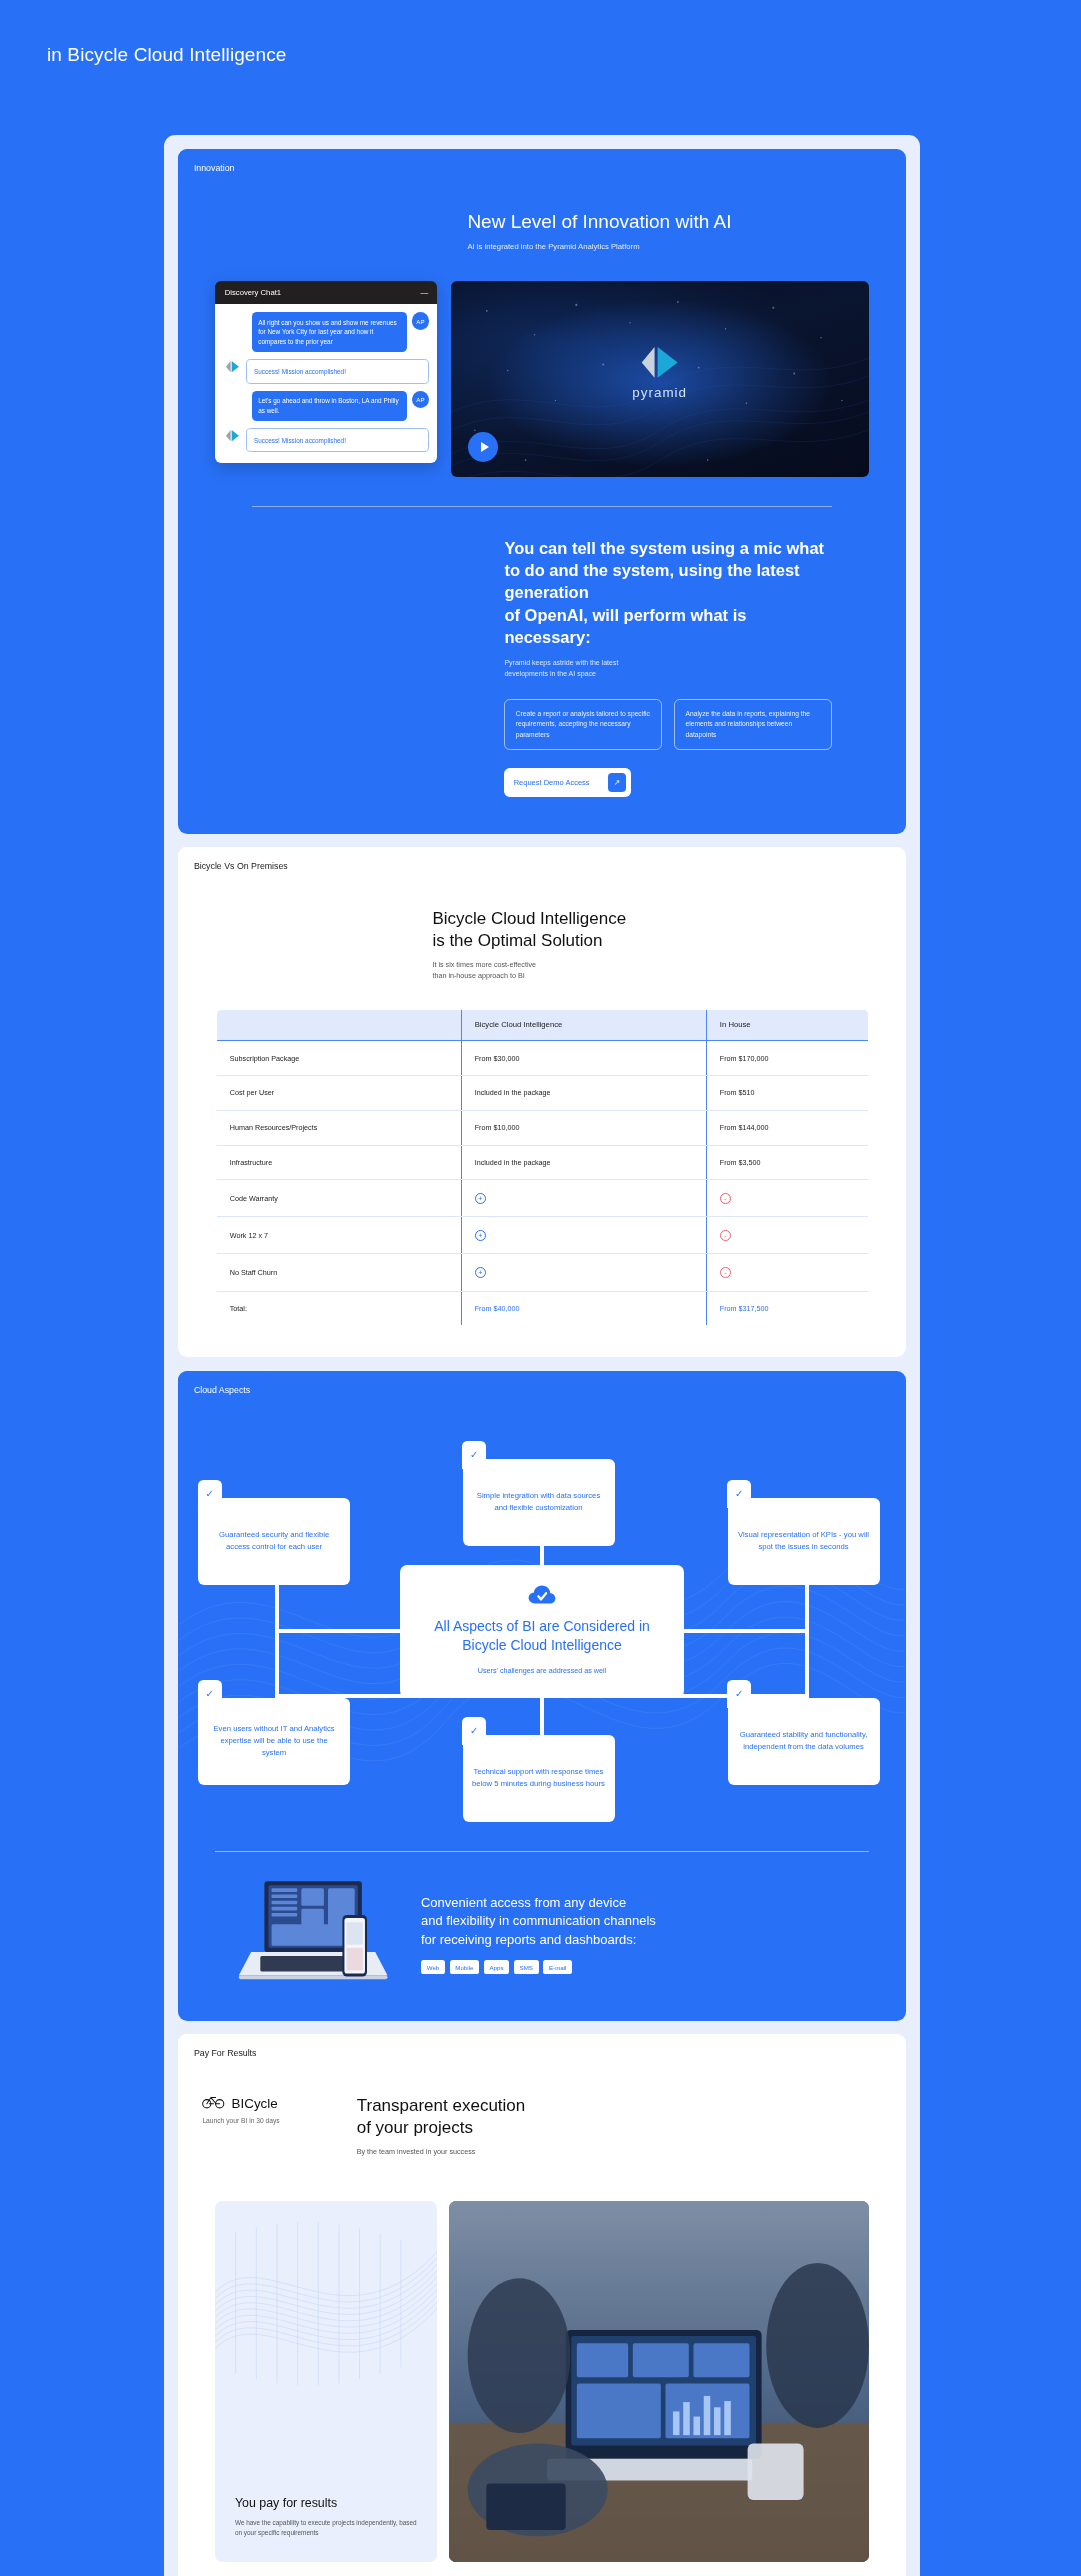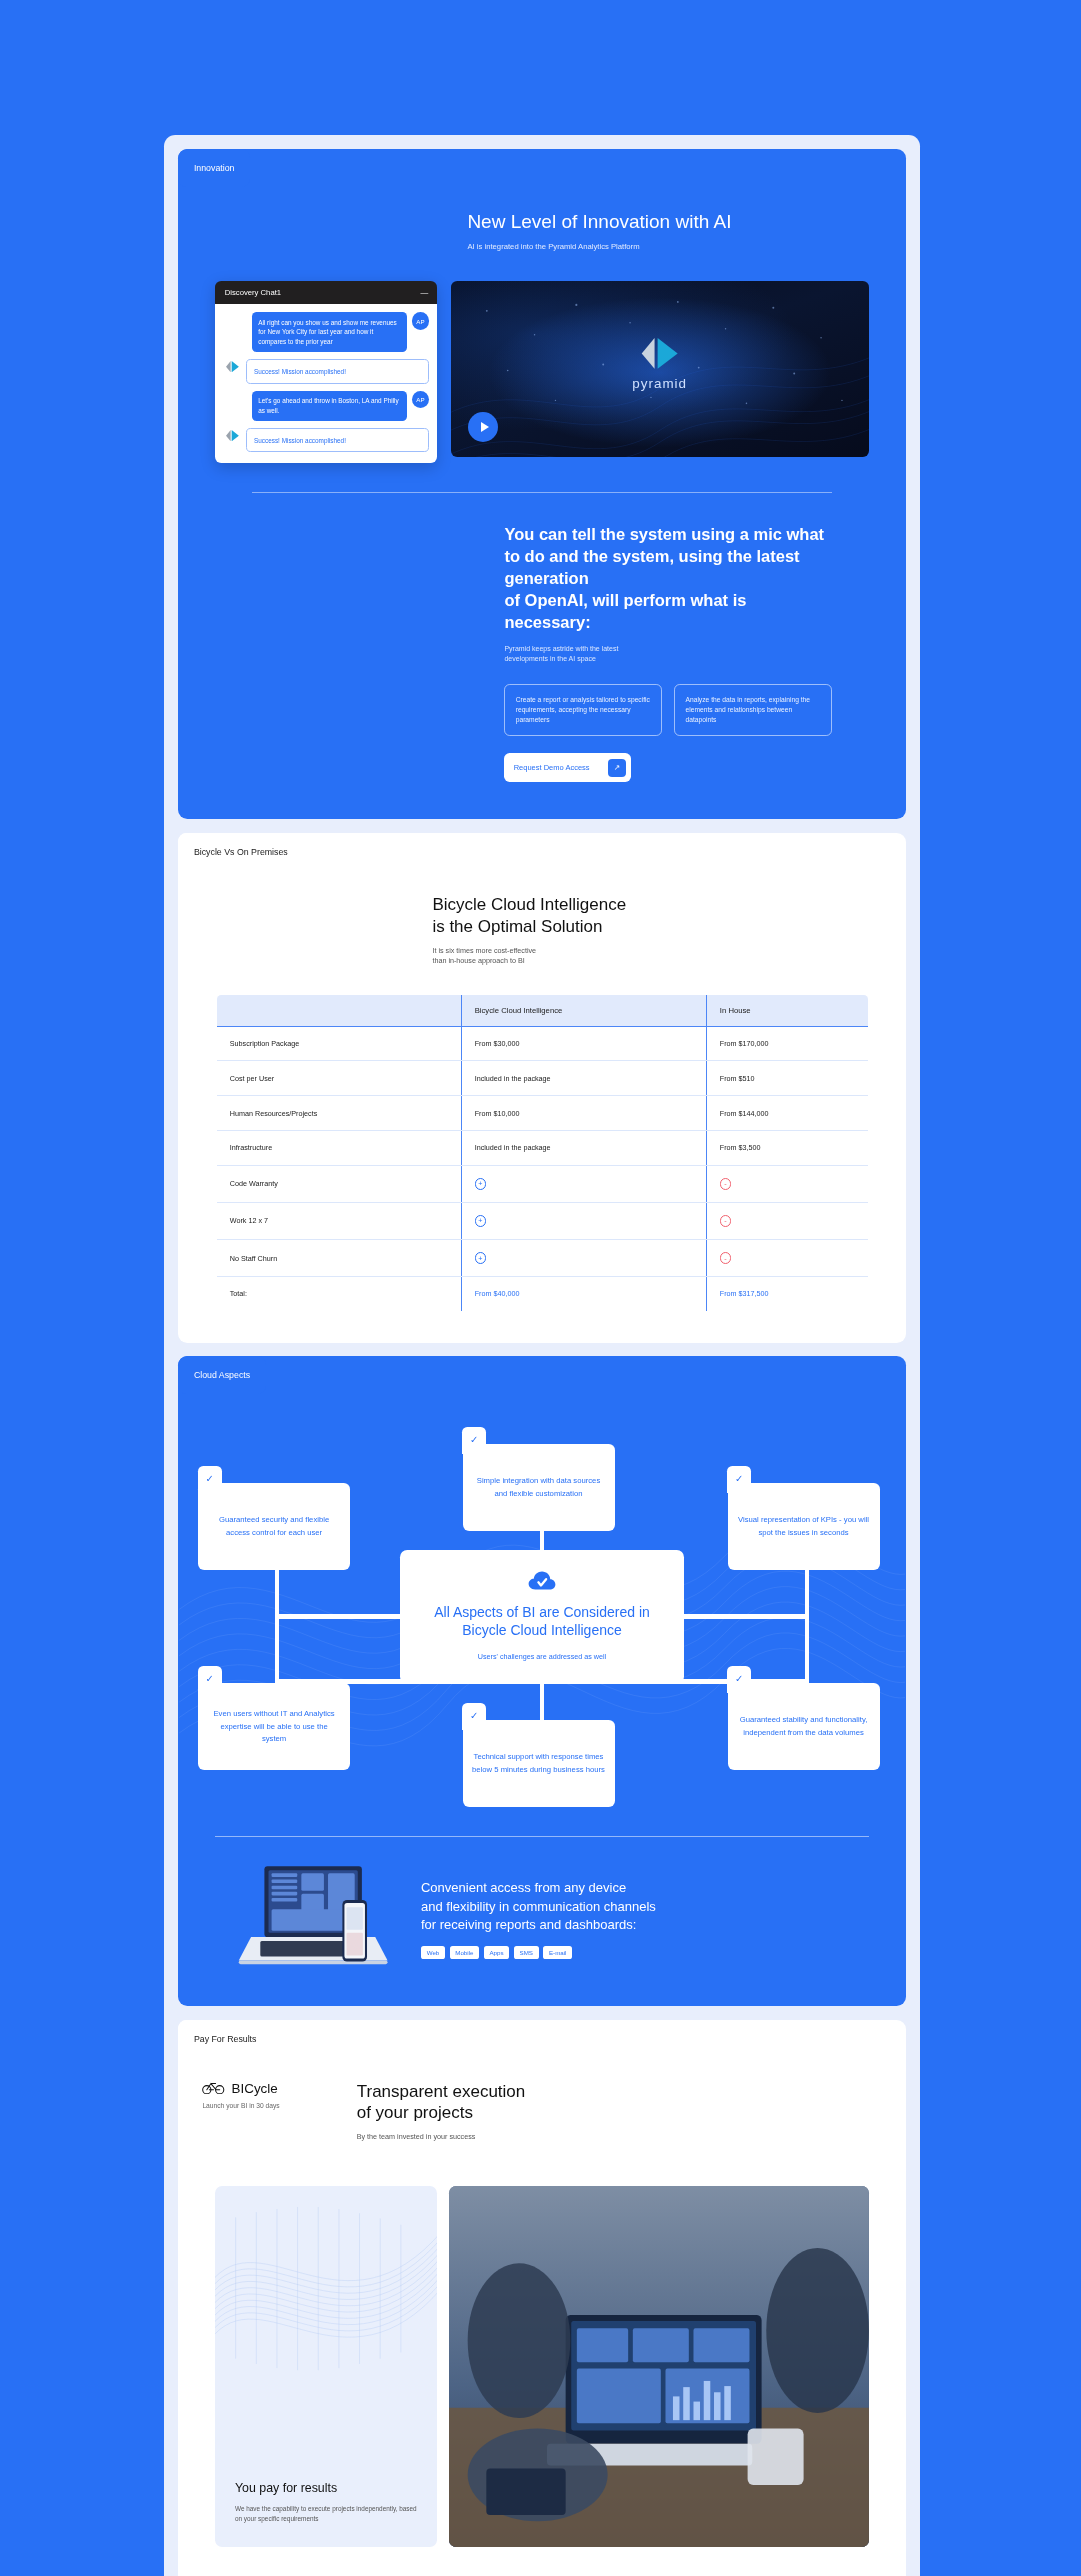--- a/index.html
+++ b/index.html
@@ -92,21 +92,21 @@
   }
   .avatar {
     width: 17.5px; height: 17.5px; border-radius: 50%;
     background: #2870F5; color: #fff; font-size: 6.2px;
     display: flex; align-items: center; justify-content: center; flex: 0 0 17.5px;
   }
   .bot-mark { width: 17.5px; flex: 0 0 17.5px; display: flex; align-items: center; justify-content: center; padding-top: 2.1px; }
 
   
   .video {
-    flex: 1; height: 176px; border-radius: 6.2px; position: relative; overflow: hidden;
+    flex: 1; height: 196px; border-radius: 6.2px; position: relative; overflow: hidden;
     background:
       radial-gradient(ellipse at 50% 52%, rgba(40,112,245,.55) 0%, rgba(12,26,60,0) 58%),
       radial-gradient(ellipse at 20% 30%, rgba(30,90,200,.30) 0%, rgba(8,16,40,0) 55%),
       linear-gradient(160deg, #060C1E 0%, #0A1530 45%, #060B1C 100%);
   }
   .video .dots { position: absolute; inset: 0; opacity: .5; }
   .video .wave { position: absolute; inset: 0; opacity: .45; }
   .pyr-logo { position: absolute; left: 50%; top: 47%; transform: translate(-50%,-50%); text-align: center; }
   .pyr-logo .word { color: #cfe0ff; font-size: 13.4px; letter-spacing: 1px; margin-top: 4.1px; }
   .play {
@@ -216,20 +216,21 @@
   .pay-left p { font-size: 6.4px; color: #555; line-height: 1.6; margin-top: 8.2px; }
   .pay-right {
     flex: 1; height: 361px; border-radius: 7.2px; overflow: hidden; position: relative;
     background: linear-gradient(160deg,#6d7d95 0%,#49607f 40%,#2c3f5c 100%);
   }
 </style>
 </head>
 <body>
 
 <div class="page-heading">
+  <div>in Bicycle Cloud Intelligence</div>
 </div>
 
 <div class="shell">
 
   <section class="panel panel-blue" id="sec-innovation">
     <div class="tab tab-on-blue">
       <span>Innovation</span>
     </div>
 
     <div class="panel-body inner">

